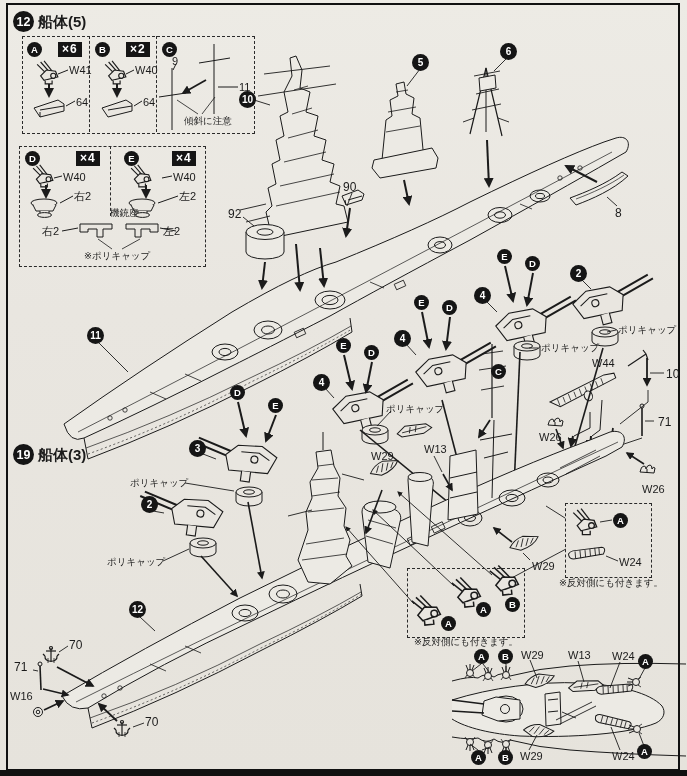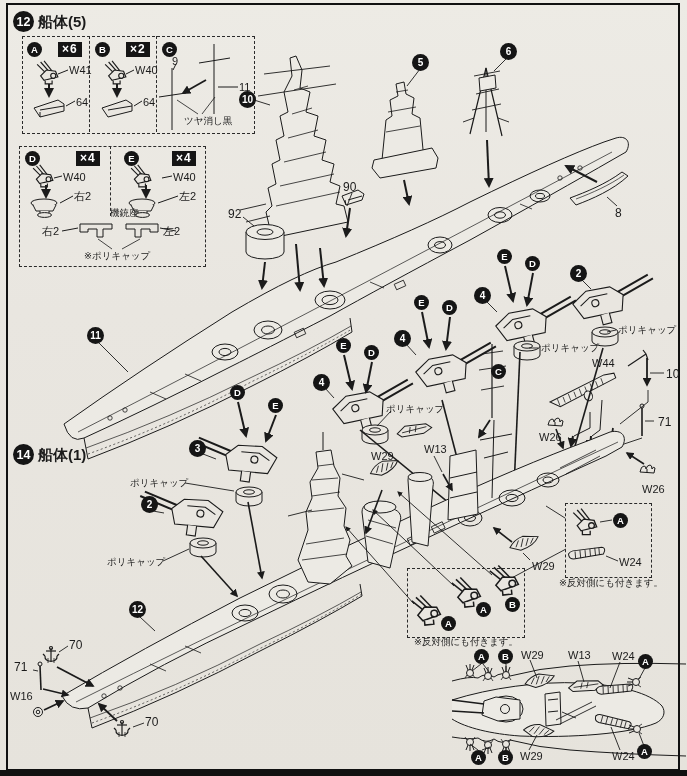--- a/index.html
+++ b/index.html
@@ -446,21 +446,21 @@
 <div class="qty" style="left:58px;top:42px">×6</div>
 <div class="lbl" style="left:69px;top:65px">W41</div>
 <div class="lbl" style="left:76px;top:97px">64</div>
 <div class="circ" style="left:95px;top:42px">B</div>
 <div class="qty" style="left:126px;top:42px">×2</div>
 <div class="lbl" style="left:135px;top:65px">W40</div>
 <div class="lbl" style="left:143px;top:97px">64</div>
 <div class="circ" style="left:162px;top:42px">C</div>
 <div class="lbl" style="left:172px;top:56px">9</div>
 <div class="lbl" style="left:239px;top:82px">11</div>
-<div class="sm" style="left:184px;top:116px">ツヤ消し黒</div>
+<div class="sm" style="left:184px;top:116px">傾斜に注意</div>
 
 <div class="dash" style="left:19px;top:146px;width:185px;height:119px"></div>
 <div class="vd" style="left:110px;top:146px;height:70px"></div>
 <div class="circ" style="left:25px;top:151px">D</div>
 <div class="qty" style="left:76px;top:151px">×4</div>
 <div class="lbl" style="left:63px;top:172px">W40</div>
 <div class="lbl" style="left:74px;top:191px">右2</div>
 <div class="circ" style="left:124px;top:151px">E</div>
 <div class="qty" style="left:172px;top:151px">×4</div>
 <div class="lbl" style="left:173px;top:172px">W40</div>
@@ -471,22 +471,22 @@
 <div class="sm" style="left:84px;top:251px">※ポリキャップ</div>
 
 <div class="circn" style="left:87px;top:327px">11</div>
 <div class="circn" style="left:239px;top:91px">10</div>
 <div class="circn" style="left:412px;top:54px">5</div>
 <div class="circn" style="left:500px;top:43px">6</div>
 <div class="num" style="left:615px;top:207px">8</div>
 <div class="num" style="left:343px;top:181px">90</div>
 <div class="num" style="left:228px;top:208px">92</div>
 
-<div class="badge" style="left:13px;top:444px">14</div>
-<div class="title" style="left:38px;top:447px">船体(1)</div>
+<div class="badge" style="left:13px;top:444px">19</div>
+<div class="title" style="left:38px;top:447px">船体(3)</div>
 
 <div class="circn" style="left:570px;top:265px">2</div>
 <div class="circn" style="left:474px;top:287px">4</div>
 <div class="circn" style="left:394px;top:330px">4</div>
 <div class="circn" style="left:313px;top:374px">4</div>
 <div class="circn" style="left:189px;top:440px">3</div>
 <div class="circn" style="left:141px;top:496px">2</div>
 <div class="circ" style="left:497px;top:249px">E</div>
 <div class="circ" style="left:525px;top:256px">D</div>
 <div class="circ" style="left:414px;top:295px">E</div>

